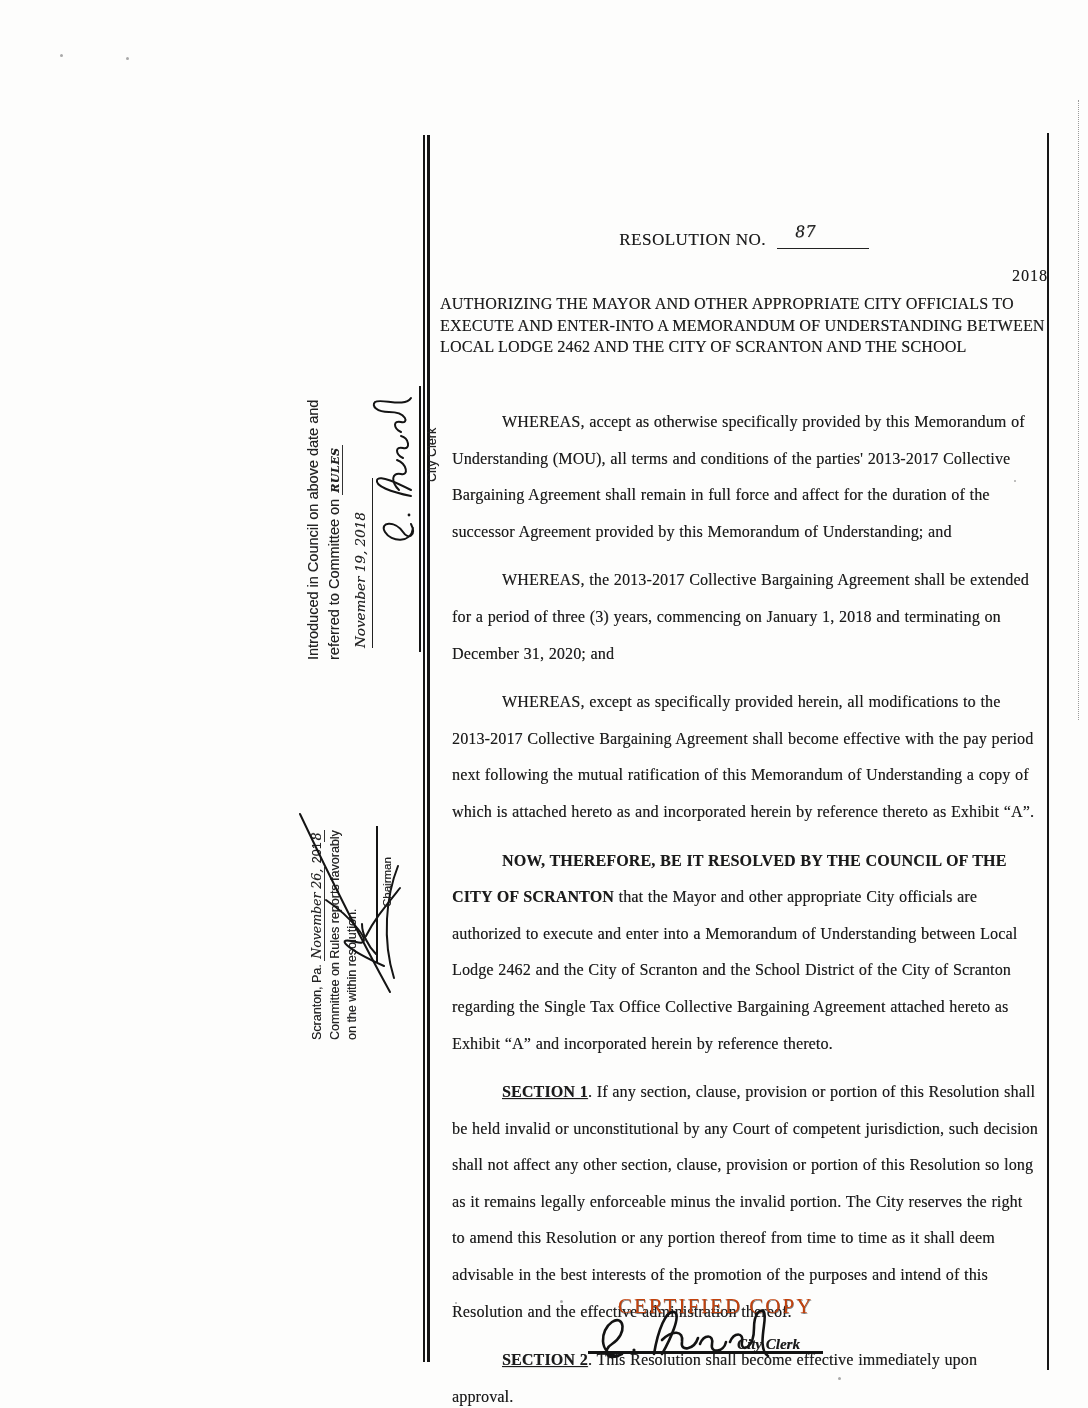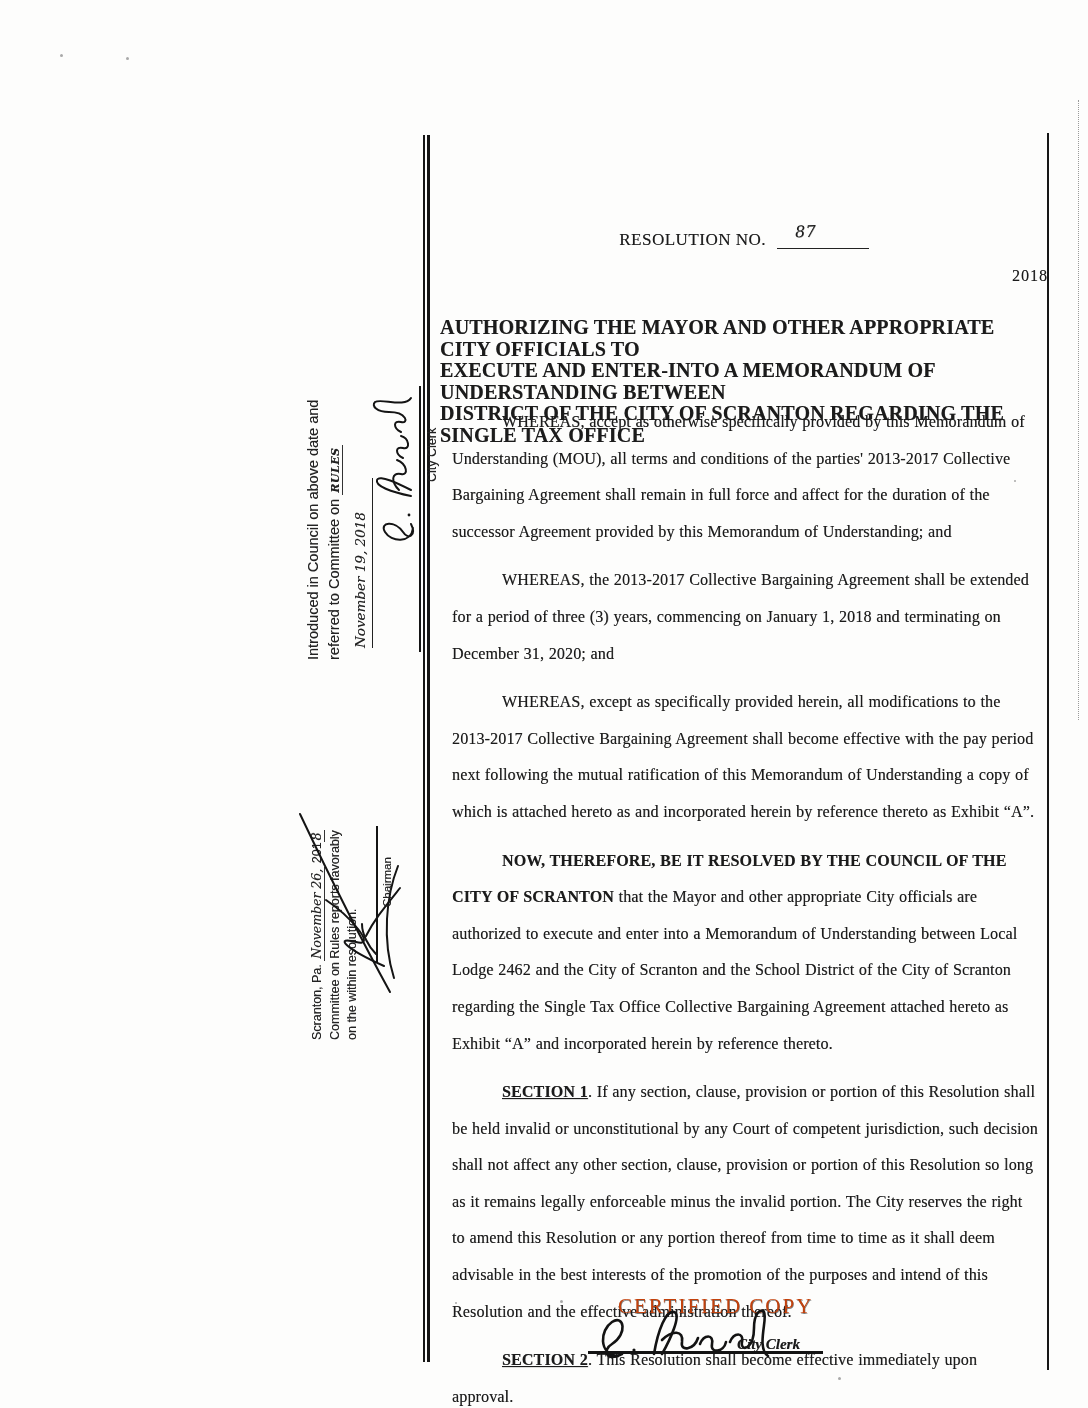--- a/index.html
+++ b/index.html
@@ -13,21 +13,21 @@
   
   .vrule{position:absolute;background:#161616;}
   .vrule-dotted{position:absolute;border-left:1px dotted #9a9a9a;width:0;}
   
   .doc-col{position:absolute;left:440px;top:228px;width:608px;}
   .res-line{text-align:center;font-size:17px;letter-spacing:.5px;}
   .res-blank{display:inline-block;width:92px;border-bottom:1.6px solid #222;position:relative;height:20px;vertical-align:-4px;margin-left:6px;}
   .hw{font-family:"DejaVu Serif",serif;font-style:italic;}
   .res-num{position:absolute;left:18px;top:-6px;font-size:16px;transform:rotate(-2deg);}
   .res-year{text-align:right;font-size:16px;margin-top:17px;letter-spacing:1px;}
-  .doc-title{margin-top:32px;font-weight:bold;font-size:20px;line-height:21.5px;letter-spacing:.2px;}
+  .doc-title{margin-top:8px;font-weight:normal;font-size:16px;line-height:21.5px;letter-spacing:.2px;}
   .doc-body{position:absolute;left:440px;top:392px;width:610px;}
   .doc-body p{margin:12px;font-size:16px;line-height:36.6px;text-indent:50px;word-spacing:.5px;letter-spacing:.15px;}
   .b{font-weight:bold;}
   .u{text-decoration:underline;}
   
   .rot{position:absolute;transform:rotate(-90deg);transform-origin:0 0;}
   .note{font-family:"Liberation Sans",sans-serif;color:#222;}
   .note-1{left:303px;top:660px;width:300px;height:127px;font-size:14.5px;line-height:21px;}
   .note-2{left:308px;top:1040px;width:240px;height:94px;font-size:12.5px;line-height:17.5px;}
   .hw-fill{font-family:"DejaVu Serif",serif;font-style:italic;}
@@ -67,21 +67,21 @@
   <div class="res-line">
     <span>RESOLUTION NO.</span>
     <span class="res-blank">
       <span class="hw res-num">87</span>
     </span>
   </div>
   <div class="res-year">2018</div>
   <div class="doc-title" id="doc-title">
       <div>AUTHORIZING THE MAYOR AND OTHER APPROPRIATE CITY OFFICIALS TO</div>
       <div>EXECUTE AND ENTER-INTO A MEMORANDUM OF UNDERSTANDING BETWEEN</div>
-      <div>DISTRICT OF THE CITY OF SCRANTON REGARDING THE SINGLE TAX OFFICE</div>
+      <div>LOCAL LODGE 2462 AND THE CITY OF SCRANTON AND THE SCHOOL</div>
     </div>
 </div>
 
 <div class="doc-body scan-text" id="doc-body">
     <p><span>WHEREAS, accept as otherwise specifically provided by this Memorandum of Understanding (MOU), all terms and conditions of the parties' 2013-2017 Collective Bargaining Agreement shall remain in full force and affect for the duration of the successor Agreement provided by this Memorandum of Understanding; and</span></p>
     <p><span>WHEREAS, the 2013-2017 Collective Bargaining Agreement shall be extended for a period of three (3) years, commencing on January 1, 2018 and terminating on December 31, 2020; and</span></p>
     <p><span>WHEREAS, except as specifically provided herein, all modifications to the 2013-2017 Collective Bargaining Agreement shall become effective with the pay period next following the mutual ratification of this Memorandum of Understanding a copy of which is attached hereto as and incorporated herein by reference thereto as Exhibit “A”.</span></p>
     <p><span class="b">NOW, THEREFORE, BE IT RESOLVED BY THE COUNCIL OF THE CITY OF SCRANTON</span><span> that the Mayor and other appropriate City officials are authorized to execute and enter into a Memorandum of Understanding between Local Lodge 2462 and the City of Scranton and the School District of the City of Scranton regarding the Single Tax Office Collective Bargaining Agreement attached hereto as Exhibit “A” and incorporated herein by reference thereto.</span></p>
     <p><span class="b u">SECTION 1</span><span>.  If any section, clause, provision or portion of this Resolution shall be held invalid or unconstitutional by any Court of competent jurisdiction, such decision shall not affect any other section, clause, provision or portion of this Resolution so long as it remains legally enforceable minus the invalid portion.  The City reserves the right to amend this Resolution or any portion thereof from time to time as it shall deem advisable in the best interests of the promotion of the purposes and intend of this Resolution and the effective administration thereof.</span></p>
     <p><span class="b u">SECTION 2</span><span>.  This Resolution shall become effective immediately upon approval.</span></p>

